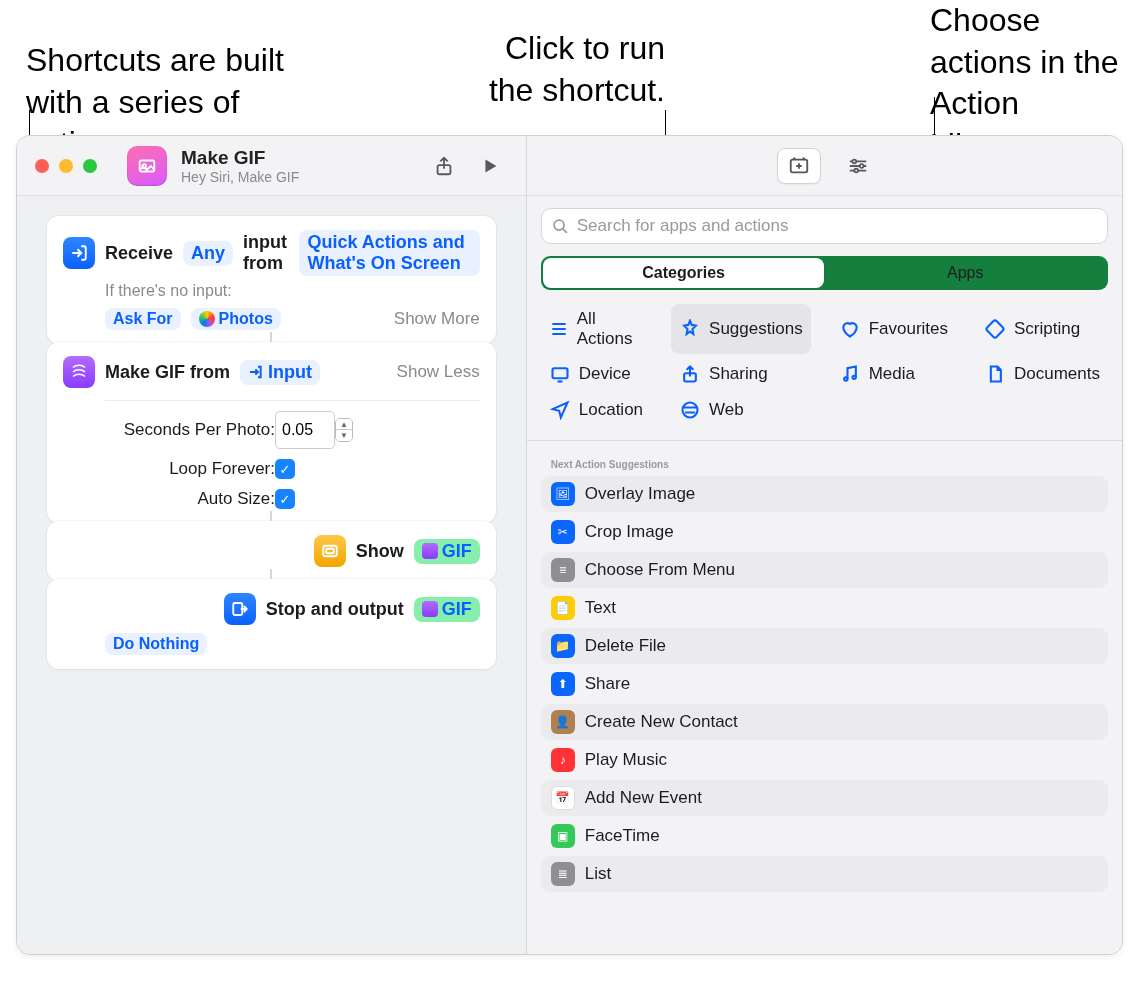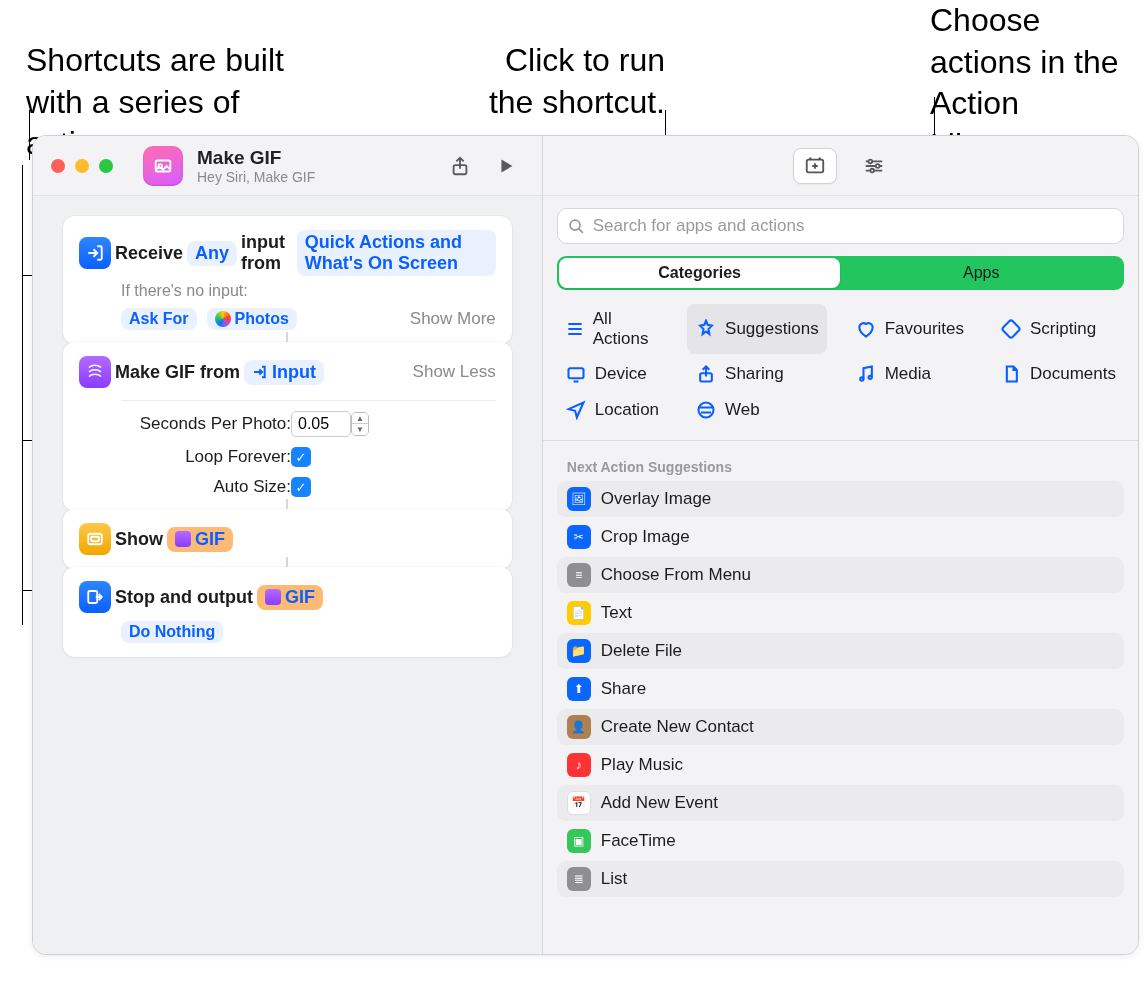--- a/index.html
+++ b/index.html
@@ -3,21 +3,21 @@
 <meta charset="utf-8">
 <style>
   * { box-sizing: border-box; margin: 0; padding: 0; font-family: -apple-system, "SF Pro Text", "Helvetica Neue", Arial, sans-serif; }
   body { width: 1146px; height: 988px; background: #fff; position: relative; }
 
   
   .callout { position: absolute; font-size: 32px; color: #000; line-height: 1.3; }
   .callout-line { position: absolute; background: #000; }
 
   
-  .window { position: absolute; left: 32px; top: 135px; width: 1107px; height: 820px; border: 1px solid #d0d0d0; border-radius: 14px; background: #f3f3f5; overflow: hidden; box-shadow: 0 2px 6px rgba(0,0,0,0.07); display:flex; }
+  .window { position: absolute; left: 16px; top: 135px; width: 1107px; height: 820px; border: 1px solid #d0d0d0; border-radius: 14px; background: #f3f3f5; overflow: hidden; box-shadow: 0 2px 6px rgba(0,0,0,0.07); display:flex; }
 
   
   .left-pane { width: 745px; height: 100%; background:#eff0f2; border-right:1px solid #d6d6d8; position:relative; }
   .right-pane { flex:1; background:#f3f3f5; position:relative; }
 
   
   .titlebar { height:60px; display:flex; align-items:center; padding:0 18px; gap:10px; background: #f3f3f5; border-bottom:1px solid #e0e0e2;}
   .traffic { display:flex; gap:10px; }
   .traffic .dot { width:14px; height:14px; border-radius:50%; }
   .dot.red{background:#ff5f57;} .dot.yellow{background:#febb2e;} .dot.green{background:#28c840;}
@@ -31,65 +31,65 @@
   .toolbar-btn svg{width:22px;height:22px;}
 
   
   .rtitlebar{height:60px;display:flex;align-items:center;justify-content:center;gap:24px;border-bottom:1px solid #e0e0e2;}
   .lib-btn{width:44px;height:36px;border:1px solid #d2d2d4;border-radius:8px;display:flex;align-items:center;justify-content:center;background:#fff;color:#555;box-shadow:0 1px 2px rgba(0,0,0,.05);}
   .filter-btn{display:flex;align-items:center;justify-content:center;color:#5a5a5e;}
 
   
   .actions-area{padding:20px 30px;position:relative;}
   .card{background:#fff;border-radius:12px;padding:14px 16px;margin-bottom:12px;box-shadow:0 1px 3px rgba(0,0,0,.04),0 0 0 1px rgba(0,0,0,.03);}
-  .card-head{display:flex;align-items:center;gap:4px;font-size:18px;font-weight:600;color:#1c1c1e;}
+  .card-head{display:flex;align-items:center;gap:10px;font-size:18px;font-weight:600;color:#1c1c1e;justify-content:flex-end;}
   .action-icon{width:32px;height:32px;border-radius:8px;display:flex;align-items:center;justify-content:center;color:#fff;flex-shrink:0;}
   .ai-blue{background:linear-gradient(#2f86ff,#0a60ff);}
   .ai-purple{background:linear-gradient(#b36bff,#8a3bff);}
   .ai-yellow{background:linear-gradient(#ffc84a,#f2a600);} 
   .ai-blue2{background:linear-gradient(#2f86ff,#0a60ff);}
   .token{display:inline-flex;align-items:center;gap:4px;background:#e9f1ff;color:#0a60ff;padding:2px 8px;border-radius:8px;font-weight:600;}
   .token .mini{width:16px;height:16px;}
-  .token-purple{background:#fdba74;color:#0a60ff;}
+  .token-purple{background:#86efac;color:#0a60ff;}
   .token-purple .pbox{width:16px;height:16px;background:linear-gradient(#b36bff,#8a3bff);border-radius:4px;}
   .card-sub{margin-left:42px;margin-top:6px;font-size:16px;color:#8a8a8e;}
   .card-row{display:flex;align-items:center;gap:10px;margin-left:42px;margin-top:8px;}
   .show-link{margin-left:auto;color:#8a8a8e;font-size:17px;font-weight:500;}
   .kvrow{display:flex;align-items:center;margin-left:42px;margin-top:10px;font-size:17px;color:#1c1c1e;}
   .kvrow .label{width:170px;text-align:right;}
-  .num-input{width:60px;height:26px;border:1px solid #ccc;border-radius:5px;padding:1px 6px;font-size:16px;}
+  .num-input{width:60px;height:38px;border:1px solid #ccc;border-radius:5px;padding:1px 6px;font-size:16px;}
   .stepper{display:inline-flex;flex-direction:column;border:1px solid #bbb;border-radius:5px;overflow:hidden;}
   .stepper div{width:16px;height:11px;display:flex;align-items:center;justify-content:center;font-size:8px;background:#fff;color:#666;}
   .stepper div:first-child{border-bottom:1px solid #ccc;}
   .chk{width:20px;height:20px;border-radius:5px;background:#1683ff;display:flex;align-items:center;justify-content:center;color:#fff;font-size:13px;}
   .divider{height:1px;background:#ececee;margin:12px 0 4px 42px;}
   .connector{width:2px;height:10px;background:#d6d6d8;margin:-12px auto 0 auto;position:relative;top:0;}
   .conn-wrap{display:flex;justify-content:center;margin-top:-12px;margin-bottom:-2px;}
 
   
   .rbody{padding:12px 14px;}
   .search{display:flex;align-items:center;gap:8px;background:#fff;border:1px solid #d6d6d8;border-radius:10px;height:36px;padding:0 10px;color:#9a9a9e;font-size:17px;}
-  .seg{display:flex;margin-top:12px;background:#22c55e;border-radius:9px;padding:2px;height:34px;}
+  .seg{display:flex;margin-top:12px;background:#15803d;border-radius:9px;padding:2px;height:34px;}
   .seg div{flex:1;display:flex;align-items:center;justify-content:center;font-size:16px;color:#1c1c1e;border-radius:8px;}
   .seg .sel{background:#fff;box-shadow:0 1px 2px rgba(0,0,0,.12);font-weight:600;}
   .cat-grid{display:grid;grid-template-columns:1fr 1fr 1fr 1fr;gap:4px 20px;margin-top:14px;}
   .cat{display:flex;align-items:center;gap:8px;font-size:17px;color:#1c1c1e;padding:5px 8px;border-radius:8px;}
   .cat.sel{background:#e5e5e9;}
   .cat .cicon{width:22px;height:22px;color:#0a60ff;display:flex;align-items:center;justify-content:center;}
   .sep{height:1px;background:#dcdcde;margin:14px -14px;}
-  .sect-head{font-size:14px;color:#9a9a9e;padding:4px 10px;font-weight:600;}
+  .sect-head{font-size:10px;color:#9a9a9e;padding:4px 10px;font-weight:600;}
   .sugg{display:flex;align-items:center;gap:10px;padding:6px 10px;border-radius:9px;font-size:17px;color:#1c1c1e;margin-top:2px;}
   .sugg.r0,.sugg.r2,.sugg.r4,.sugg.r6,.sugg.r8,.sugg.r10,.sugg.r12{background:#ebebee;}
   .sicon{width:24px;height:24px;border-radius:6px;display:flex;align-items:center;justify-content:center;font-size:12px;color:#fff;}
 </style>
 </head>
 <body>
 
 <div class="callout" style="left:26px;top:40px;width:300px;">Shortcuts are built with a series of actions.</div>
-<div class="callout" style="left:475px;top:40px;width:190px;text-align:right;">Click to run the shortcut.</div>
+<div class="callout" style="left:475px;top:28px;width:190px;text-align:right;">Click to run the shortcut.</div>
 <div class="callout" style="left:930px;top:0;width:200px;">Choose actions in the Action Library.</div>
 
 <div class="callout-line" style="left:29px;top:110px;width:1px;height:50px;"></div>
 <div class="callout-line" style="left:665px;top:110px;width:1px;height:40px;"></div>
 <div class="callout-line" style="left:934px;top:97px;width:1px;height:55px;"></div>
 
 <div class="callout-line" style="left:22px;top:275px;width:1px;height:350px;"></div>
 <div class="callout-line" style="left:22px;top:275px;width:30px;height:1px;"></div>
 <div class="callout-line" style="left:22px;top:440px;width:30px;height:1px;"></div>
 <div class="callout-line" style="left:22px;top:590px;width:30px;height:1px;"></div>

